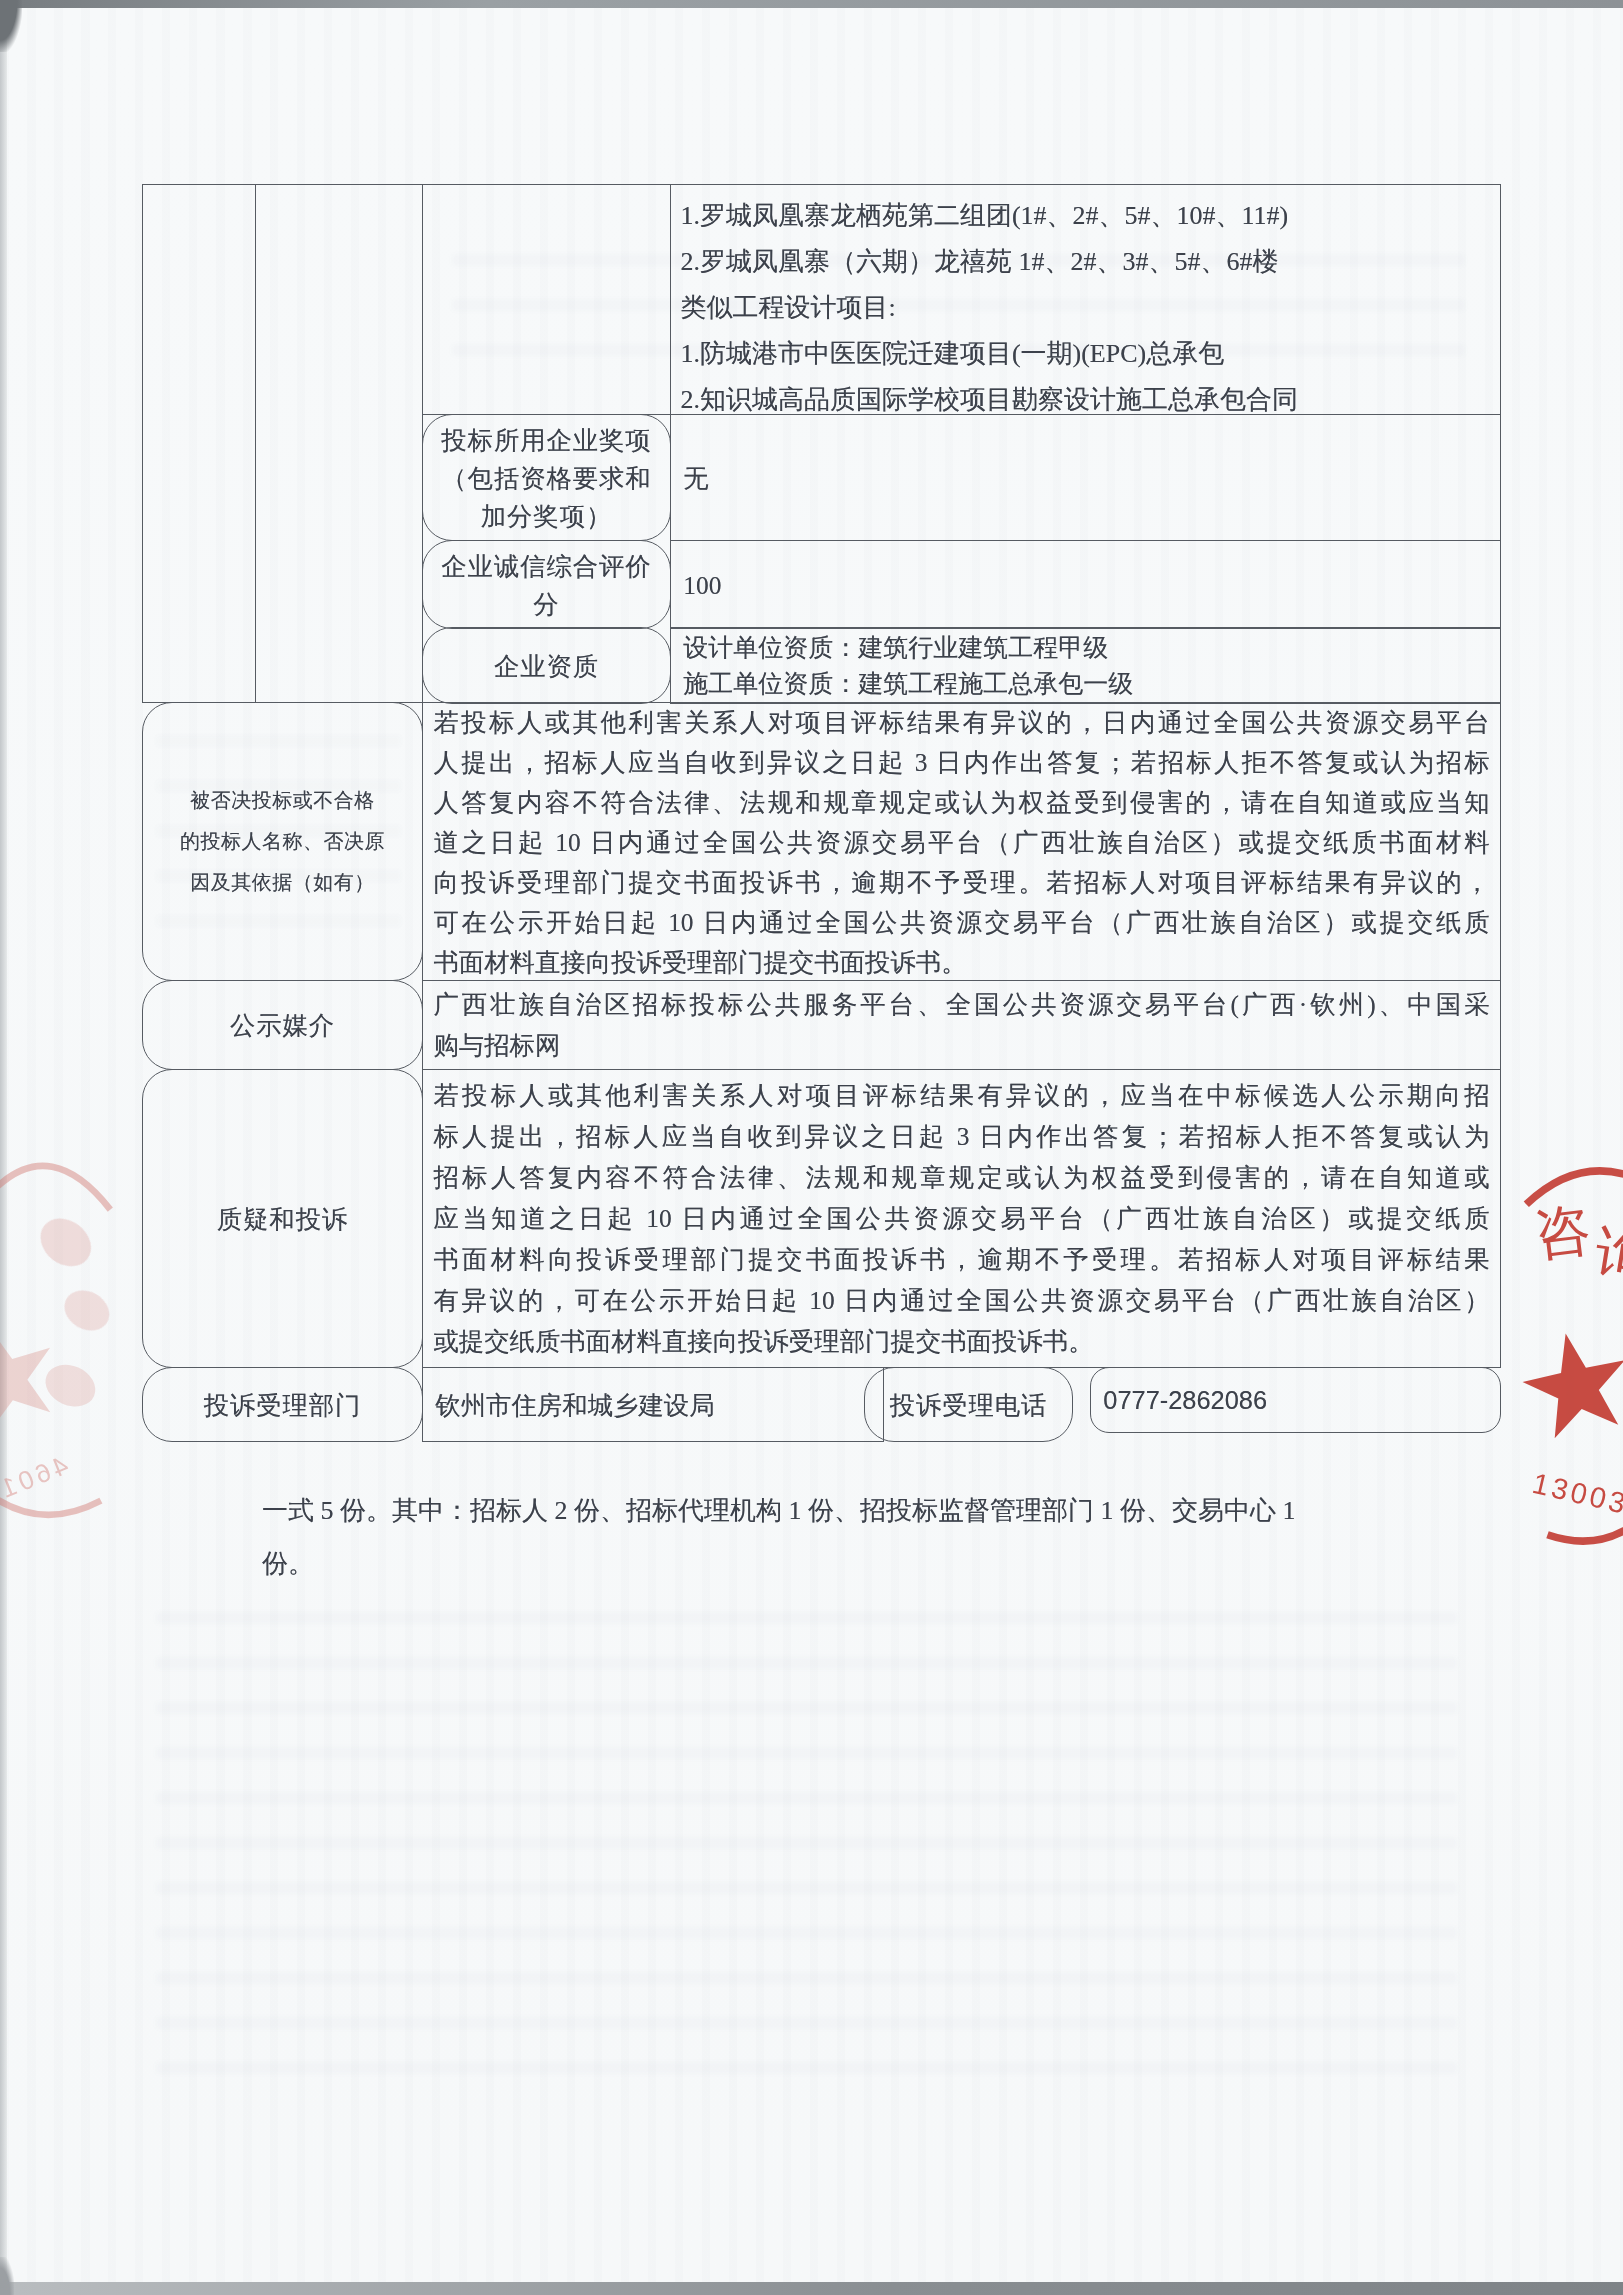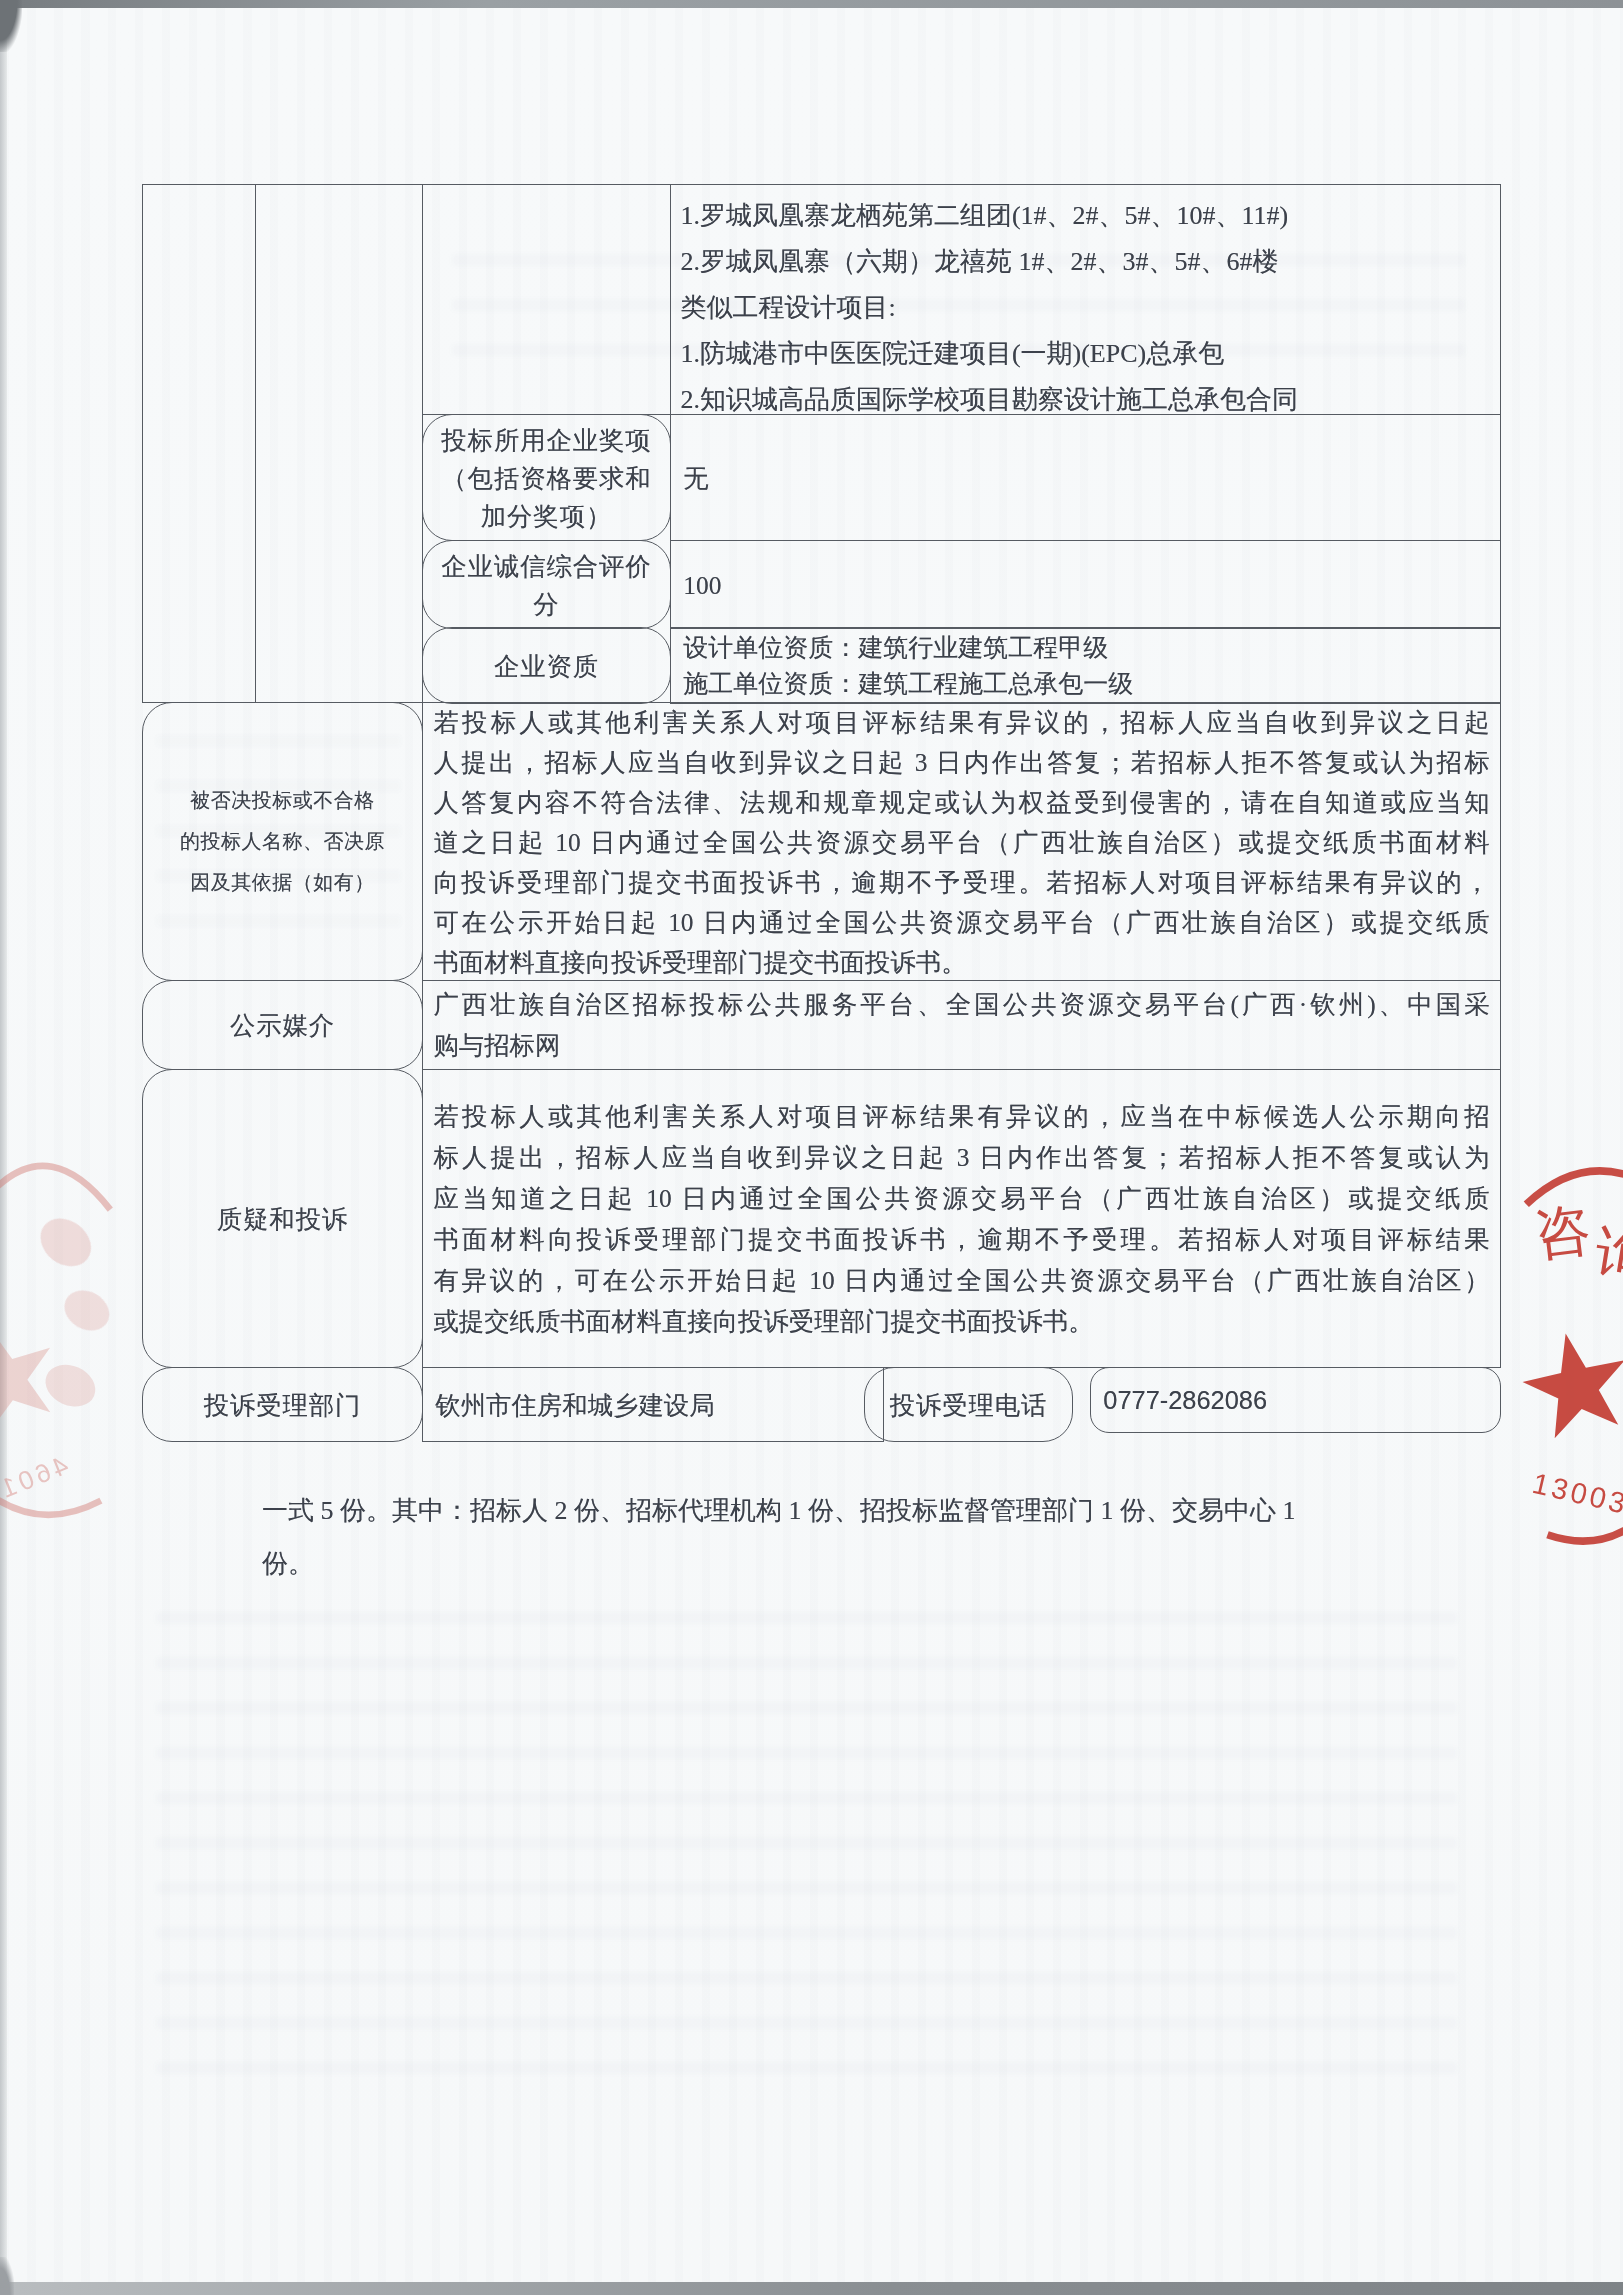--- a/index.html
+++ b/index.html
@@ -106,21 +106,21 @@
         <div class="ln">设计单位资质：建筑行业建筑工程甲级</div>
         <div class="ln">施工单位资质：建筑工程施工总承包一级</div>
       </div>
   </div>
 
   <div class="cell label" style="left:142px;top:702px;width:281px;height:279px;font-size:20px;line-height:41px;letter-spacing:0.5px;">被否决投标或不合格
 的投标人名称、否决原
 因及其依据（如有）</div>
   <div class="cell" style="left:422px;top:702px;width:1079px;height:279px;">
     <div class="lines para">
-        <div class="ln">若投标人或其他利害关系人对项目评标结果有异议的，招标人应当自收到异议之日起</div>
+        <div class="ln">若投标人或其他利害关系人对项目评标结果有异议的，日内通过全国公共资源交易平台</div>
         <div class="ln">人提出，招标人应当自收到异议之日起 3 日内作出答复；若招标人拒不答复或认为招标</div>
         <div class="ln">人答复内容不符合法律、法规和规章规定或认为权益受到侵害的，请在自知道或应当知</div>
         <div class="ln">道之日起 10 日内通过全国公共资源交易平台（广西壮族自治区）或提交纸质书面材料</div>
         <div class="ln">向投诉受理部门提交书面投诉书，逾期不予受理。若招标人对项目评标结果有异议的，</div>
         <div class="ln">可在公示开始日起 10 日内通过全国公共资源交易平台（广西壮族自治区）或提交纸质</div>
         <div class="ln">书面材料直接向投诉受理部门提交书面投诉书。</div>
       </div>
   </div>
 
   <div class="cell label" style="left:142px;top:980px;width:281px;height:90px;">公示媒介</div>
@@ -129,20 +129,21 @@
         <div class="ln">广西壮族自治区招标投标公共服务平台、全国公共资源交易平台(广西·钦州)、中国采</div>
         <div class="ln">购与招标网</div>
       </div>
   </div>
 
   <div class="cell label" style="left:142px;top:1069px;width:281px;height:299px;">质疑和投诉</div>
   <div class="cell" style="left:422px;top:1069px;width:1079px;height:299px;">
     <div class="lines para" style="line-height:41px;">
         <div class="ln">若投标人或其他利害关系人对项目评标结果有异议的，应当在中标候选人公示期向招</div>
         <div class="ln">标人提出，招标人应当自收到异议之日起 3 日内作出答复；若招标人拒不答复或认为</div>
+        <div class="ln">招标人答复内容不符合法律、法规和规章规定或认为权益受到侵害的，请在自知道或</div>
         <div class="ln">应当知道之日起 10 日内通过全国公共资源交易平台（广西壮族自治区）或提交纸质</div>
         <div class="ln">书面材料向投诉受理部门提交书面投诉书，逾期不予受理。若招标人对项目评标结果</div>
         <div class="ln">有异议的，可在公示开始日起 10 日内通过全国公共资源交易平台（广西壮族自治区）</div>
         <div class="ln">或提交纸质书面材料直接向投诉受理部门提交书面投诉书。</div>
       </div>
   </div>
 
   <div class="cell label" style="left:142px;top:1367px;width:281px;height:75px;">投诉受理部门</div>
   <div class="cell value-left" style="left:422px;top:1367px;width:462px;height:75px;">钦州市住房和城乡建设局</div>
   <div class="cell label" style="left:864px;top:1367px;width:209px;height:75px;">投诉受理电话</div>

